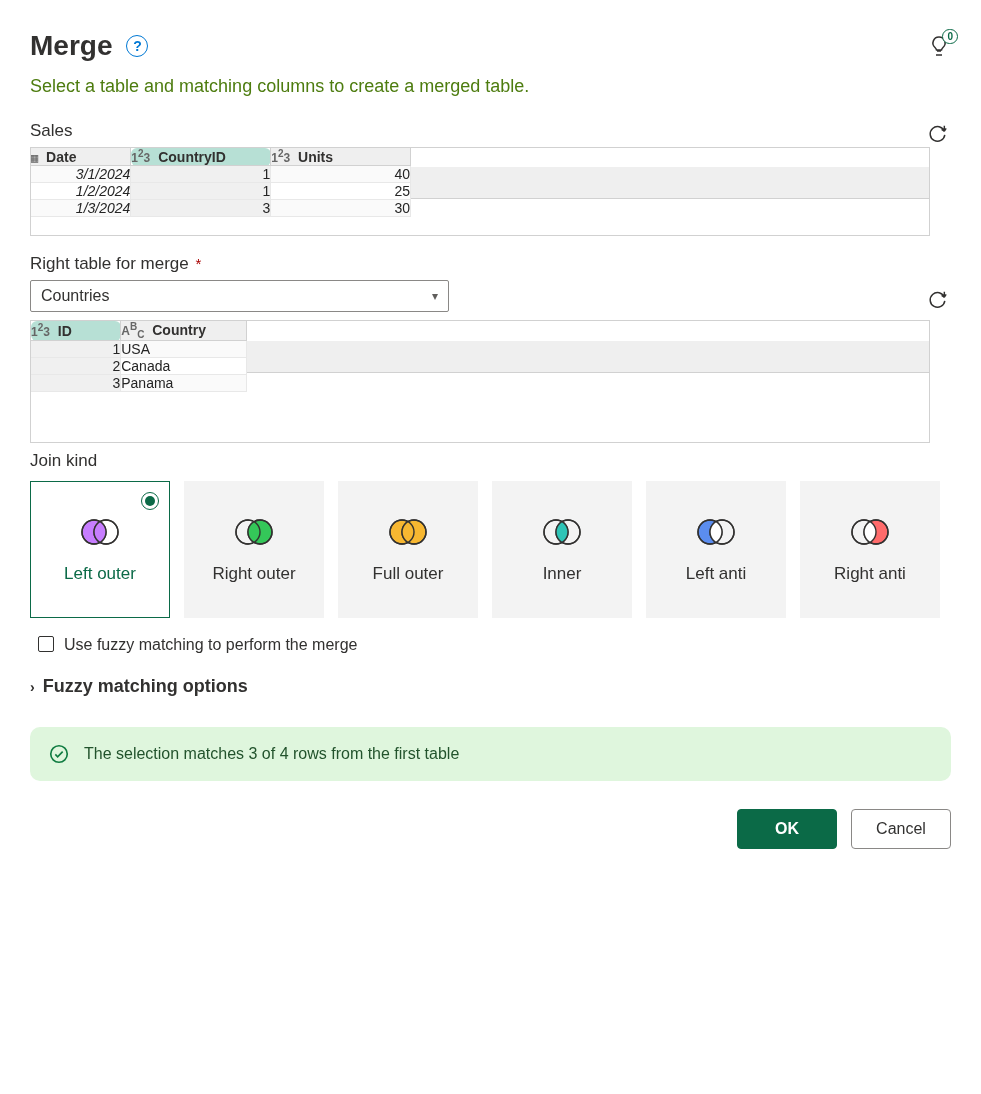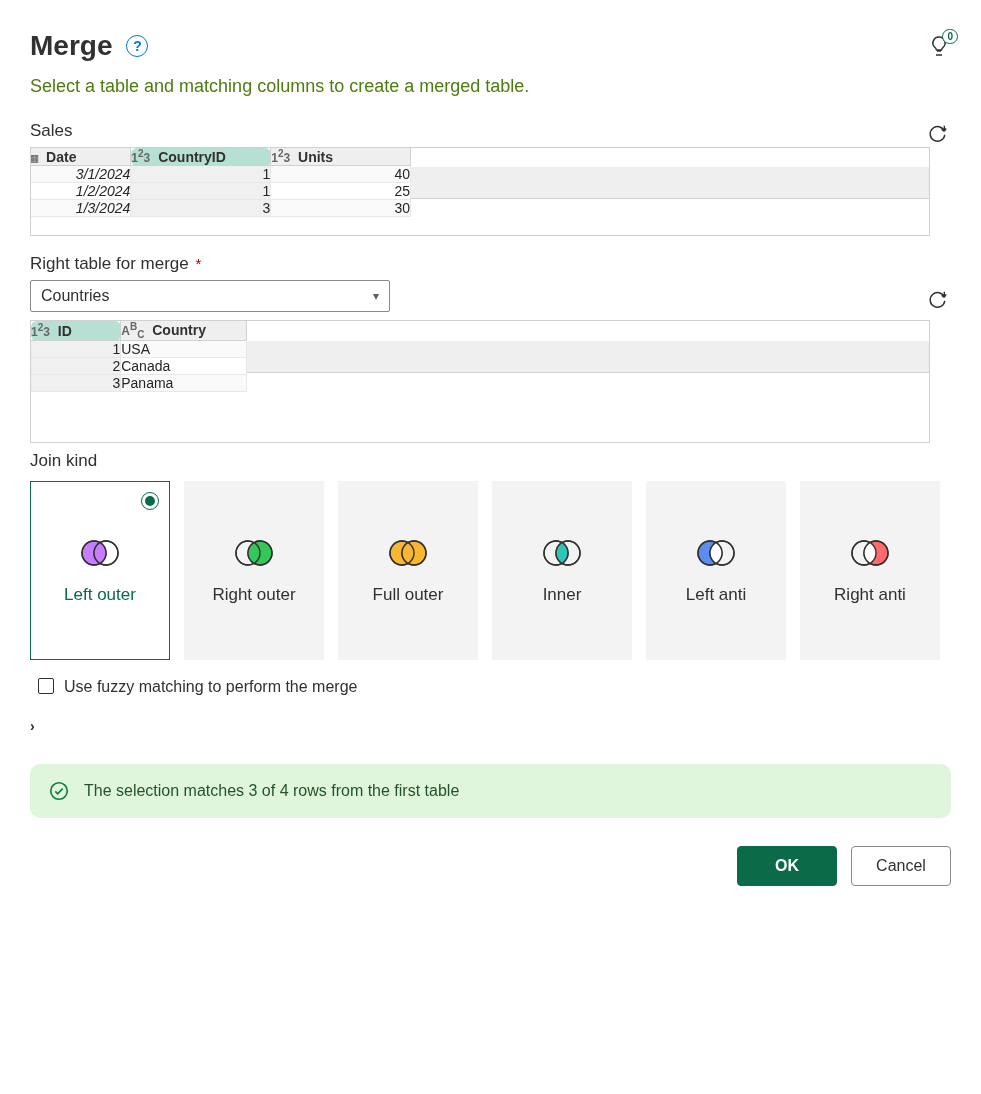--- a/index.html
+++ b/index.html
@@ -57,28 +57,28 @@
     .refresh-svg { width: 22px; height: 22px; }
     .bulb-wrap { position: relative; display: inline-flex; }
     .bulb-badge {
       position: absolute; top: -5px; right: -7px; background: #fff;
       border: 1.5px solid #0b6a47; color: #0b6a47; border-radius: 8px;
       font-size: 10px; font-weight: 700; padding: 0 4px; line-height: 13px;
     }
     .dropdown {
       display: inline-flex; align-items: center; justify-content: space-between;
       border: 1px solid #8a8886; border-radius: 2px;
-      height: 32px; padding: 12px 10px; width: 360px; font-size: 16px;
+      height: 32px; padding: 12px 10px; width: 419px; font-size: 16px;
       cursor: pointer; margin-bottom: 6px;
     }
     .chev { font-size: 12px; color: #605e5c; }
     .joinkind-label { font-size: 17px; margin: 8px 0 10px 0; }
     .join-options { display: flex; gap: 14px; }
     .join-card {
-      width: 140px; height: 179px; background: #f3f3f3; border: 1px solid #f3f3f3;
+      width: 140px; height: 137px; background: #f3f3f3; border: 1px solid #f3f3f3;
       display: flex; flex-direction: column; align-items: center; justify-content: center;
       gap: 16px; cursor: pointer; position: relative; font-size: 17px; text-align: center;
       color: #323130;
     }
     .join-card.selected { border: 1px solid #0b6a47; background: #fff; color: #0b6a47; }
     .join-card .radio {
       position: absolute; top: 10px; right: 10px; width: 18px; height: 18px;
       border: 1.5px solid #0b6a47; border-radius: 50%; display: none;
       align-items: center; justify-content: center;
     }
@@ -326,20 +326,21 @@
     </div>
   </div>
 
 <label class="checkbox-row">
   <span class="cb-box"></span>
   <span>Use fuzzy matching to perform the merge</span>
 </label>
 
 <div class="fuzzy-expand">
   <span class="expand-caret">›</span>
+  <span>Fuzzy matching options</span>
 </div>
 
 <div class="match-banner">
   <svg class="check-circle" viewBox="0 0 24 24" fill="none" stroke="currentColor" stroke-width="1.8">
     <circle cx="12" cy="12" r="9"></circle>
       <path d="M8 12.5l2.5 2.5L16 9.5"></path>
   </svg>
   <span>The selection matches 3 of 4 rows from the first table</span>
 </div>
 

